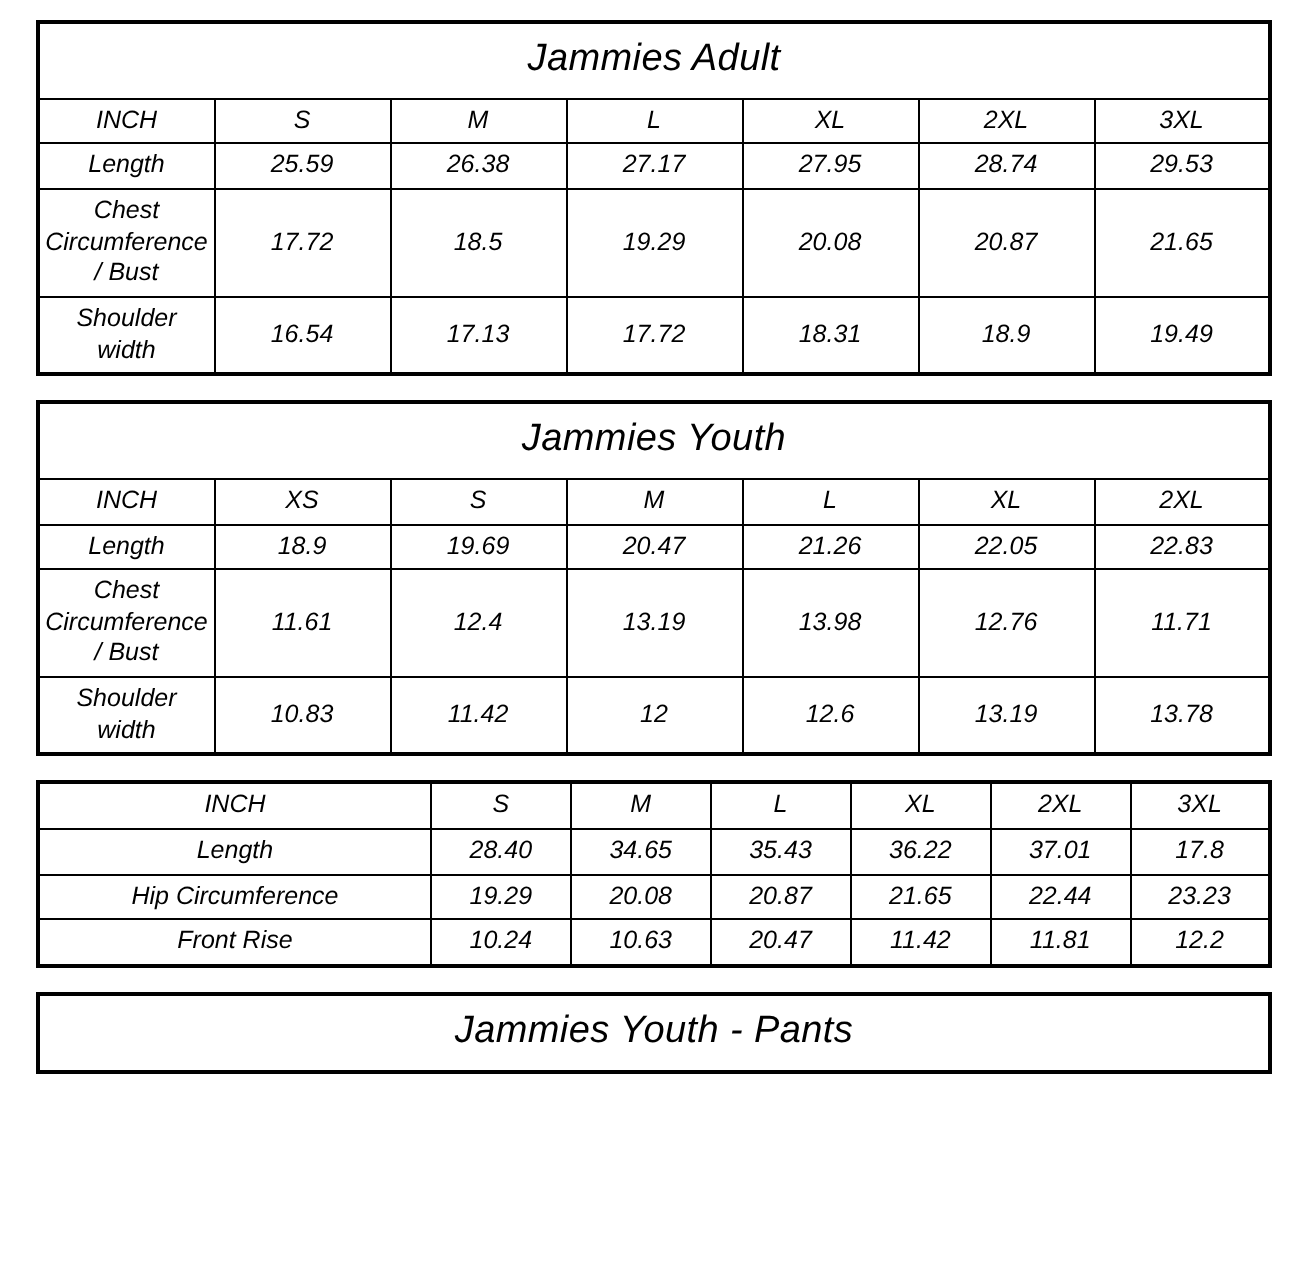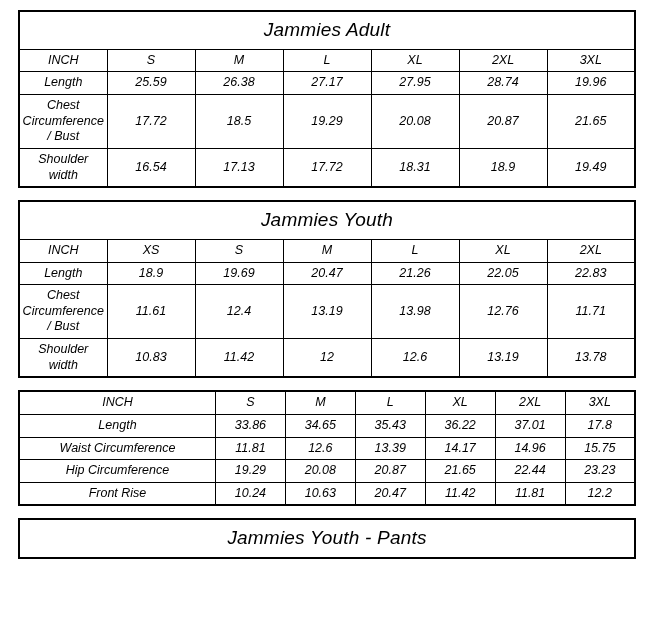--- a/index.html
+++ b/index.html
@@ -73,21 +73,21 @@
         <td>2XL</td>
         <td>3XL</td>
       </tr>
       <tr>
         <td>Length</td>
         <td>25.59</td>
         <td>26.38</td>
         <td>27.17</td>
         <td>27.95</td>
         <td>28.74</td>
-        <td>19.96</td>
+        <td>29.53</td>
       </tr>
       <tr>
         <td>Chest Circumference / Bust</td>
         <td>17.72</td>
         <td>18.5</td>
         <td>19.29</td>
         <td>20.08</td>
         <td>20.87</td>
         <td>21.65</td>
       </tr>
@@ -153,35 +153,26 @@
         <td class="label-col">INCH</td>
         <td>S</td>
         <td>M</td>
         <td>L</td>
         <td>XL</td>
         <td>2XL</td>
         <td>3XL</td>
       </tr>
       <tr>
         <td>Length</td>
-        <td>33.86</td>
+        <td>28.40</td>
         <td>34.65</td>
         <td>35.43</td>
         <td>36.22</td>
         <td>37.01</td>
         <td>17.8</td>
-      </tr>
-      <tr>
-        <td>Waist Circumference</td>
-        <td>11.81</td>
-        <td>12.6</td>
-        <td>13.39</td>
-        <td>14.17</td>
-        <td>14.96</td>
-        <td>15.75</td>
       </tr>
       <tr>
         <td>Hip Circumference</td>
         <td>19.29</td>
         <td>20.08</td>
         <td>20.87</td>
         <td>21.65</td>
         <td>22.44</td>
         <td>23.23</td>
       </tr>

